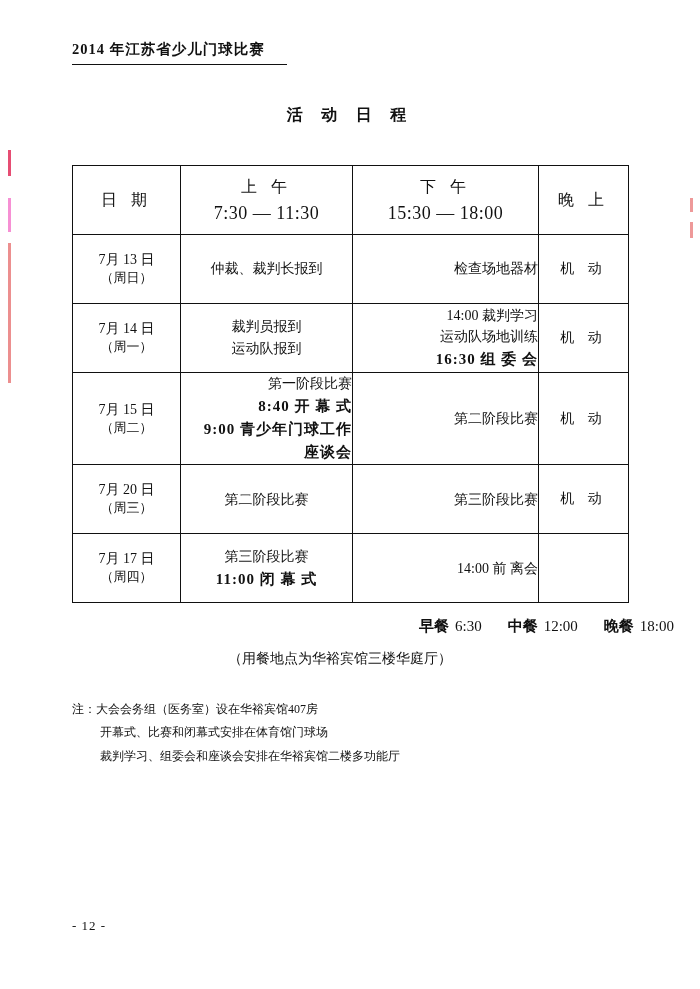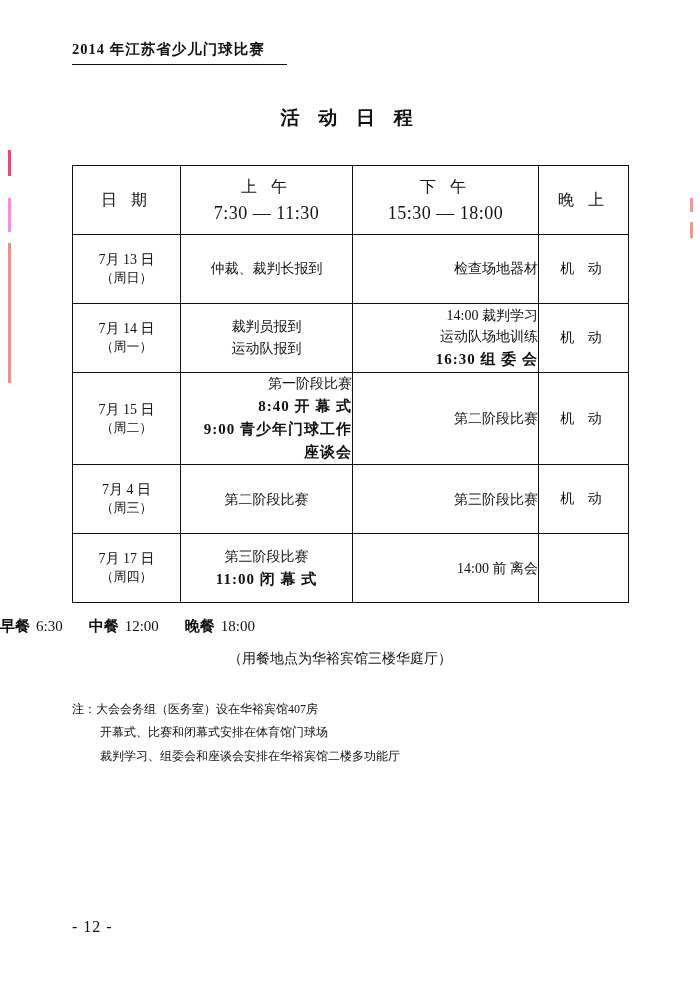--- a/index.html
+++ b/index.html
@@ -54,24 +54,24 @@
     width: 215px;
     border-top: 1.5px solid #111;
   }
 
   .doc-title {
     position: absolute;
     left: 0;
     top: 105px;
     width: 700px;
     text-align: center;
-    font-size: 19px;
+    font-size: 16px;
     font-weight: bold;
     letter-spacing: 7px;
-    font-family: Liberation Serif, serif;
+    font-family: Liberation Sans, sans-serif;
   }
 
   
   table.schedule {
     position: absolute;
     left: 72px;
     top: 165px;
     width: 556px;
     border-collapse: collapse;
     table-layout: fixed;
@@ -112,21 +112,21 @@
   .bold-line { font-weight: bold; font-size: 15px; letter-spacing: 1px; }
   .left-pad { text-align: right; padding-left: 14px; }
   .ev-cell { letter-spacing: 5px; }
 
   
   .meals {
     position: absolute;
     left: 0;
     top: 617px;
     width: 700px;
-    text-align: left;
+    text-align: right;
     font-size: 15px;
   }
   .meals .lab { font-weight: bold; }
   .meals .val { margin-left: 6px; margin-right: 26px; }
   .meals-note {
     position: absolute;
     left: 0;
     top: 650px;
     width: 680px;
     text-align: center;
@@ -142,21 +142,21 @@
     font-size: 12px;
     line-height: 1.95;
   }
   .notes .nline { display: block; white-space: pre; }
   .notes .indent { padding-left: 28px; }
 
   .page-num {
     position: absolute;
     left: 72px;
     top: 918px;
-    font-size: 16px;
+    font-size: 13px;
     letter-spacing: 1px;
   }
 </style>
 </head>
 <body>
 
 <div class="page">
 
   <div class="scan-mark sm1"></div>
   <div class="scan-mark sm2"></div>
@@ -251,21 +251,21 @@
         <td class="row-cell">
           <span class="cell-lines left-pad">
             <span class="ln">第二阶段比赛</span>
           </span>
         </td>
         <td class="row-cell ev-cell">机  动</td>
       </tr>
 
       <tr>
         <td class="row-cell date-cell">
-          <span class="d1">7月 4 日</span>
+          <span class="d1">7月 20 日</span>
           <span class="d2">（周三）</span>
         </td>
         <td class="row-cell">
           <span class="cell-lines">
             <span class="ln">第二阶段比赛</span>
           </span>
         </td>
         <td class="row-cell">
           <span class="cell-lines left-pad">
             <span class="ln">第三阶段比赛</span>

